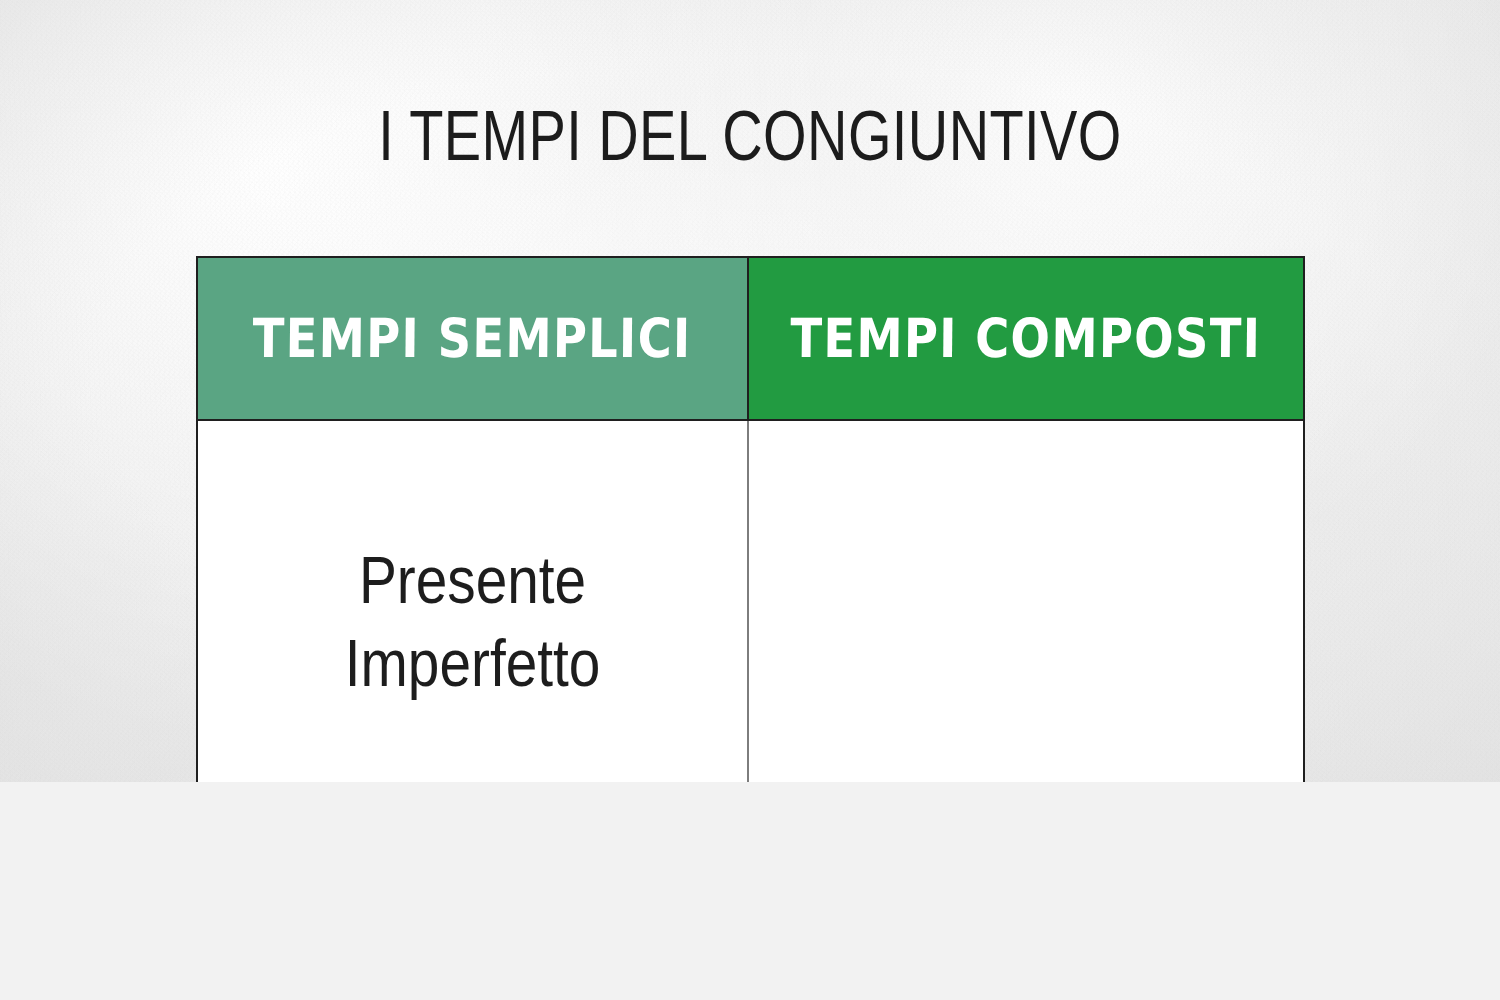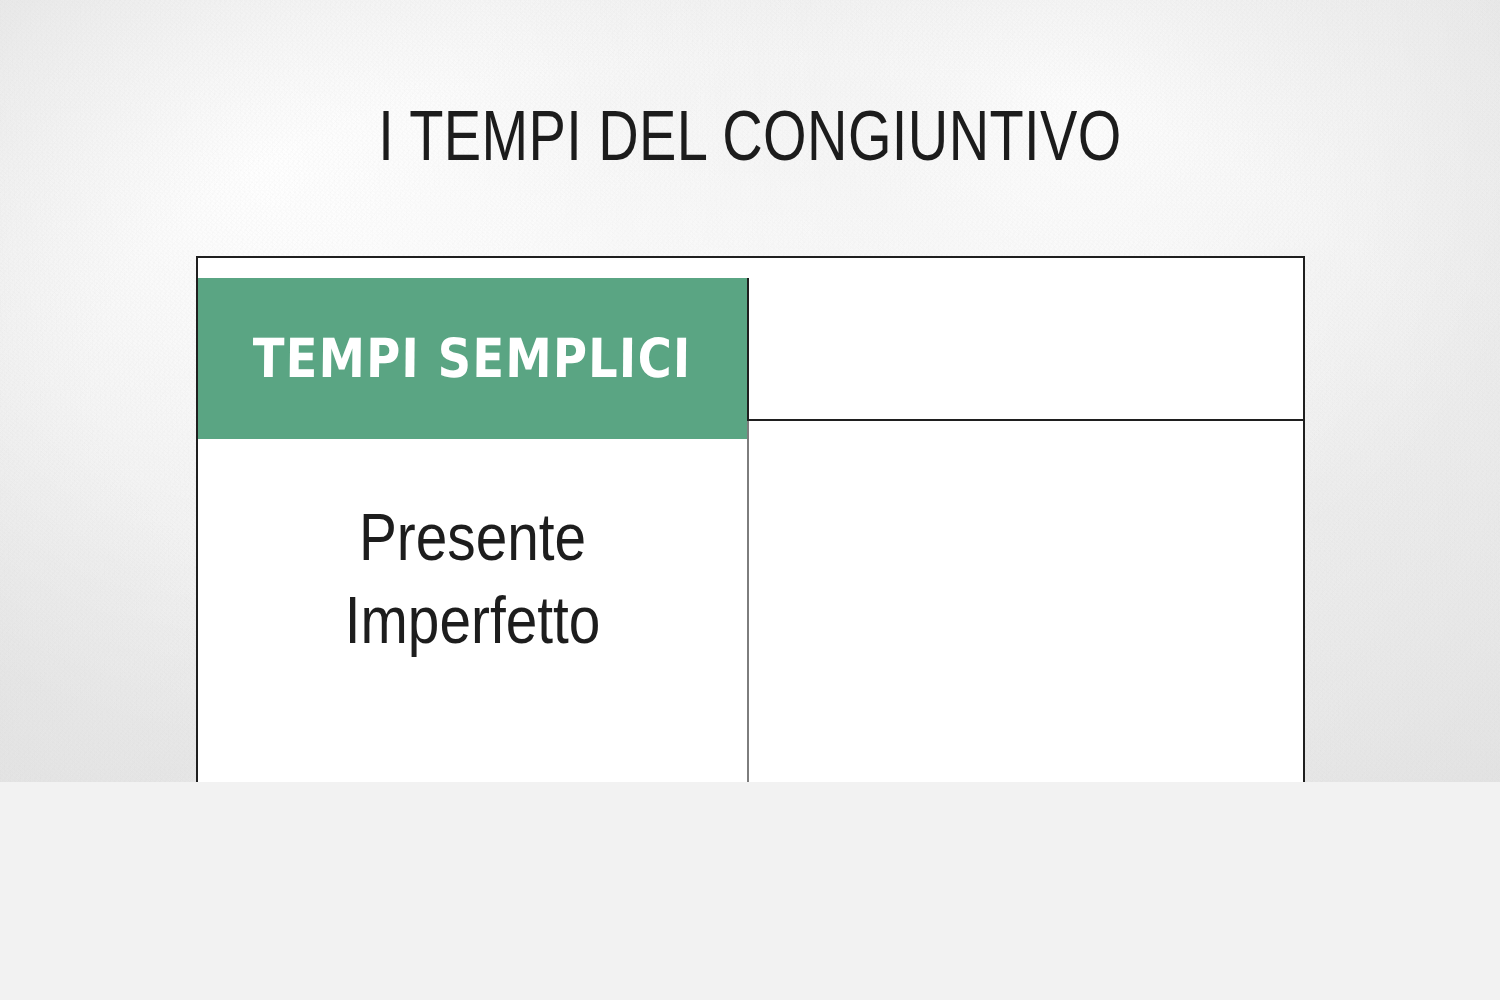--- a/index.html
+++ b/index.html
@@ -113,21 +113,20 @@
     box-sizing: border-box;
     display: flex;
     align-items: center;
     justify-content: center;
     overflow: hidden;
   }
 
   
   .header-cell {
     height: 100%;
-    margin-top: 20px;
   }
 
   #header-cell-simple {
     flex: 0 0 551px;
     background: #5aa583;
     border-right: 2px solid #1f1f1f;
   }
 
   #header-cell-compound {
     flex: 1 1 auto;
@@ -144,21 +143,21 @@
     transform: scaleX(0.86) skewX(-0.6deg);
     transform-origin: center center;
     white-space: nowrap;
     text-rendering: geometricPrecision;
   }
 
   
   .body-cell {
     align-items: flex-start;
     justify-content: center;
-    padding-top: 75px;
+    padding-top: 118px;
   }
 
   #body-cell-simple {
     flex: 0 0 551px;
     border-right: 2px solid #7d7d7d;
   }
 
   #body-cell-compound {
     flex: 1 1 auto;
   }
@@ -191,20 +190,23 @@
   <div id="page-title">I TEMPI DEL CONGIUNTIVO</div>
 
   <div id="tempi-table">
 
     <div class="table-row" id="header-row">
 
       <div class="cell header-cell" id="header-cell-simple">
         <span class="header-label">TEMPI SEMPLICI</span>
       </div>
 
+      <div class="cell header-cell" id="header-cell-compound">
+        <span class="header-label">TEMPI COMPOSTI</span>
+      </div>
 
     </div>
 
     <div class="table-row" id="body-row">
 
       <div class="cell body-cell" id="body-cell-simple">
         <div class="body-text">
           <span class="line">Presente</span>
           <span class="line">Imperfetto</span>
         </div>

